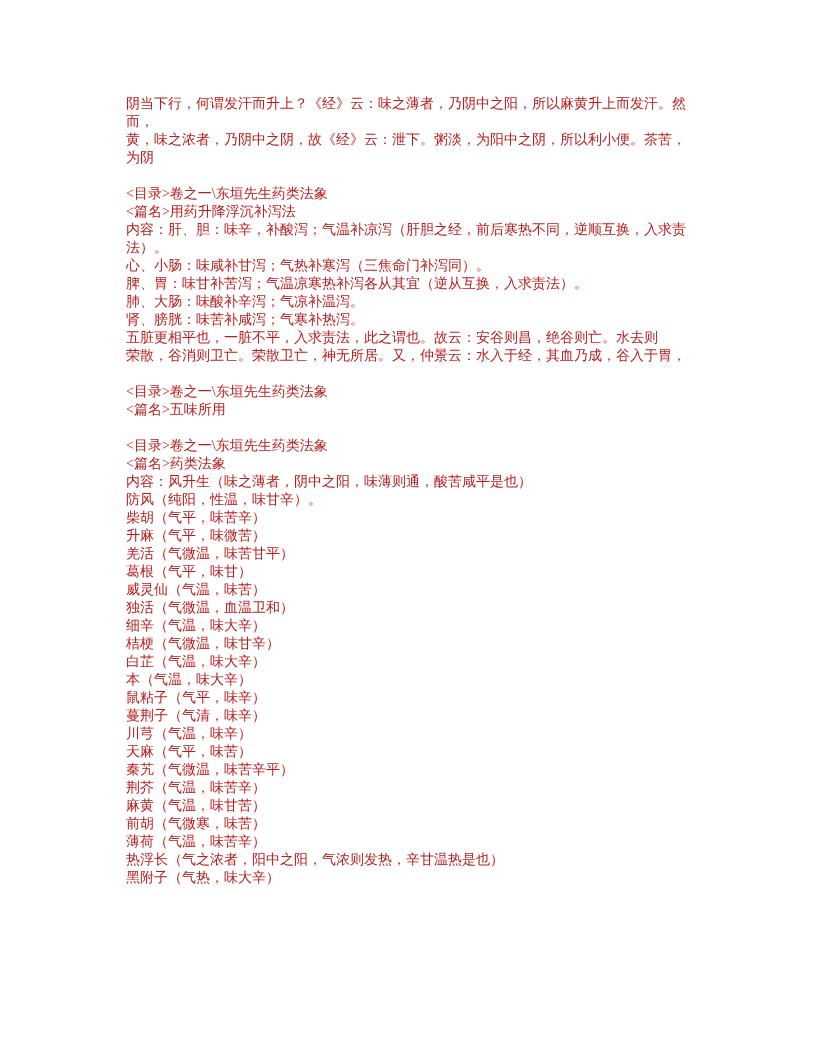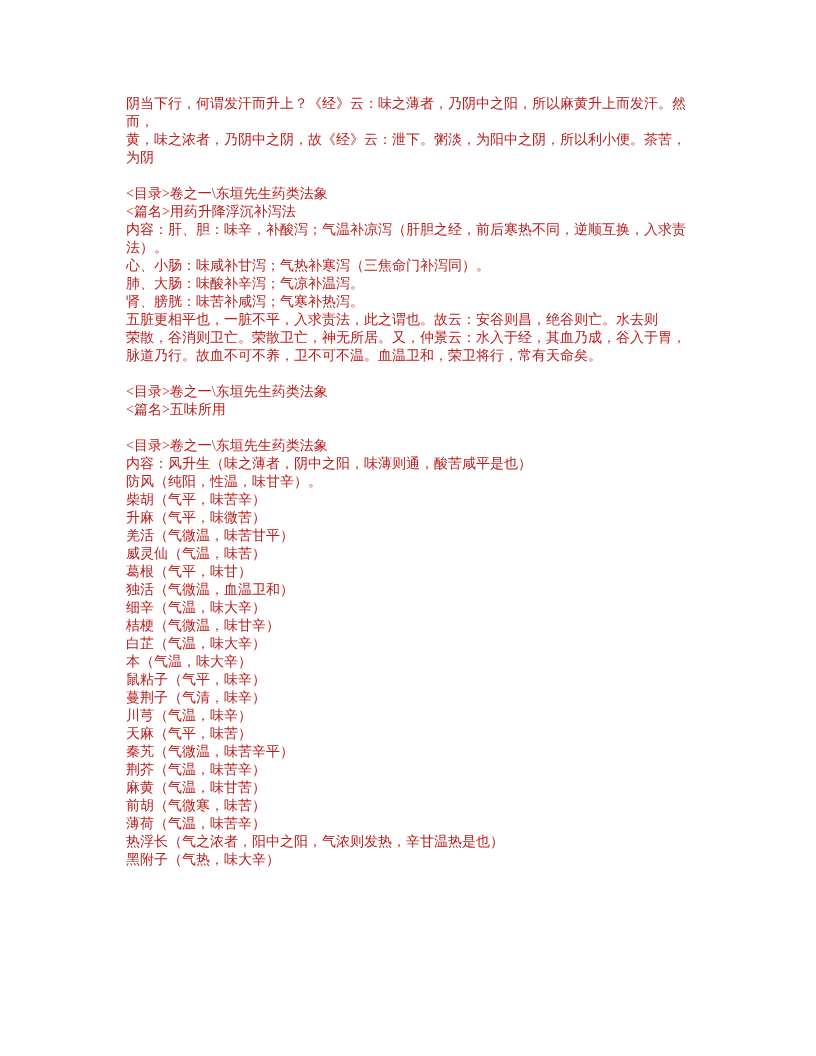--- a/index.html
+++ b/index.html
@@ -30,43 +30,44 @@
     <span class="line">为阴</span>
   </div>
   <span class="gap"></span>
 
   <div class="section">
     <span class="line">&lt;目录&gt;卷之一\东垣先生药类法象</span>
     <span class="line">&lt;篇名&gt;用药升降浮沉补泻法</span>
     <span class="line">内容：肝、胆：味辛，补酸泻；气温补凉泻（肝胆之经，前后寒热不同，逆顺互换，入求责</span>
     <span class="line">法）。</span>
     <span class="line">心、小肠：味咸补甘泻；气热补寒泻（三焦命门补泻同）。</span>
+    <span class="line">脾、胃：味甘补苦泻；气温凉寒热补泻各从其宜（逆从互换，入求责法）。</span>
     <span class="line">肺、大肠：味酸补辛泻；气凉补温泻。</span>
     <span class="line">肾、膀胱：味苦补咸泻；气寒补热泻。</span>
     <span class="line">五脏更相平也，一脏不平，入求责法，此之谓也。故云：安谷则昌，绝谷则亡。水去则</span>
     <span class="line">荣散，谷消则卫亡。荣散卫亡，神无所居。又，仲景云：水入于经，其血乃成，谷入于胃，</span>
-    <span class="line">脉道乃行。故血不可不养，卫不可不温。血温卫和，荣卫将行，常有天命矣。</span>
   </div>
   <span class="gap"></span>
 
   <div class="section">
     <span class="line">&lt;目录&gt;卷之一\东垣先生药类法象</span>
     <span class="line">&lt;篇名&gt;五味所用</span>
   </div>
   <span class="gap"></span>
 
   <div class="section">
     <span class="line">&lt;目录&gt;卷之一\东垣先生药类法象</span>
+    <span class="line">&lt;篇名&gt;药类法象</span>
     <span class="line">内容：风升生（味之薄者，阴中之阳，味薄则通，酸苦咸平是也）</span>
     <span class="line">防风（纯阳，性温，味甘辛）。</span>
     <span class="line">柴胡（气平，味苦辛）</span>
     <span class="line">升麻（气平，味微苦）</span>
     <span class="line">羌活（气微温，味苦甘平）</span>
+    <span class="line">葛根（气平，味甘）</span>
     <span class="line">威灵仙（气温，味苦）</span>
-    <span class="line">葛根（气平，味甘）</span>
     <span class="line">独活（气微温，血温卫和）</span>
     <span class="line">细辛（气温，味大辛）</span>
     <span class="line">桔梗（气微温，味甘辛）</span>
     <span class="line">白芷（气温，味大辛）</span>
     <span class="line">本（气温，味大辛）</span>
     <span class="line">鼠粘子（气平，味辛）</span>
     <span class="line">蔓荆子（气清，味辛）</span>
     <span class="line">川芎（气温，味辛）</span>
     <span class="line">天麻（气平，味苦）</span>
     <span class="line">秦艽（气微温，味苦辛平）</span>

